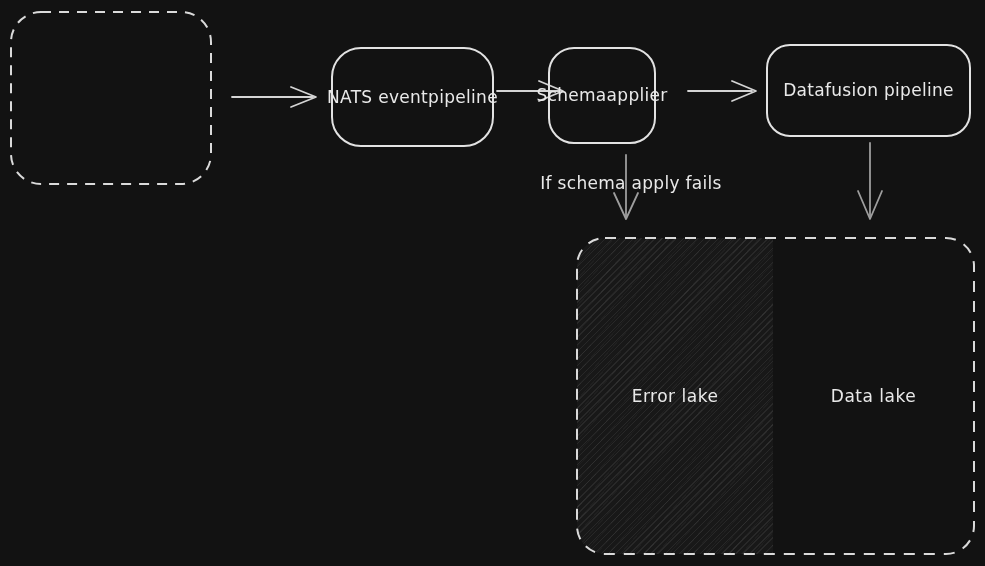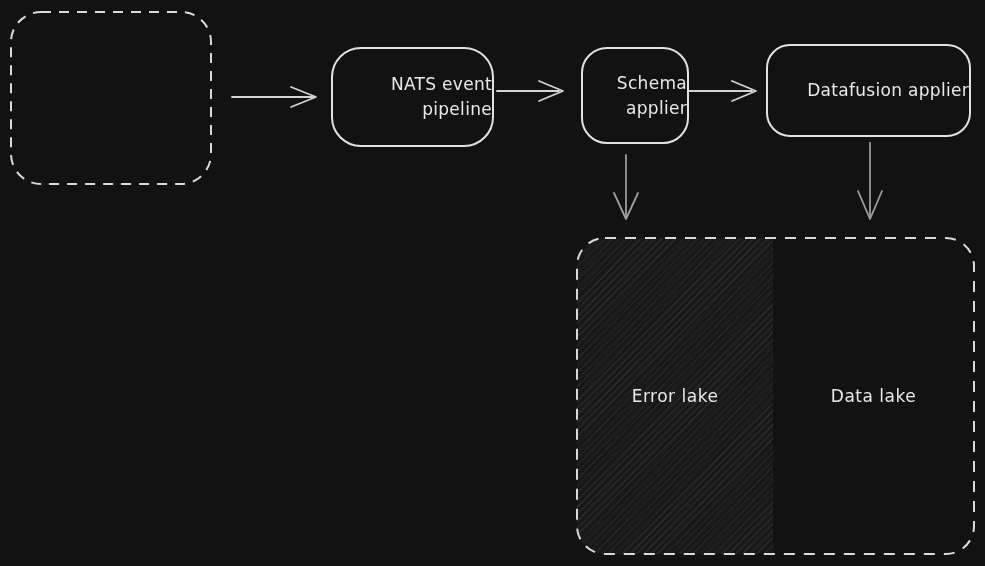--- a/index.html
+++ b/index.html
@@ -20,22 +20,22 @@
     position: absolute;
     left: 0; top: 0;
     width: 985px; height: 566px;
     z-index: 2;
     pointer-events: none;
   }
   .node {
     position: absolute;
     border: 2px solid #e2e2e2;
     display: flex;
-    flex-direction: column;
-    align-items: flex-end;
+    flex-direction: row;
+    align-items: center;
     justify-content: center;
     text-align: center;
     font-size: 17px;
     line-height: 1.45;
     letter-spacing: 0.3px;
     z-index: 3;
   }
   .node-label { white-space: nowrap; }
   .ghost-label {
     position: absolute;
@@ -43,21 +43,21 @@
     flex-direction: column;
     align-items: center;
     justify-content: center;
     text-align: center;
     font-size: 17px;
     line-height: 1.45;
     letter-spacing: 0.3px;
     z-index: 3;
   }
   .node-nats       { left: 331px; top: 47px;  width: 159px; height: 96px; border-radius: 30px; }
-  .node-schema     { left: 581px; top: 47px;  width: 104px; height: 93px; border-radius: 26px; }
+  .node-schema     { left: 548px; top: 47px;  width: 104px; height: 93px; border-radius: 26px; }
   .node-datafusion { left: 766px; top: 44px;  width: 201px; height: 89px; border-radius: 24px; }
   .services-label-area { left: 11px; top: 12px; width: 200px; height: 172px; }
 
   .edge-label {
     position: absolute;
     left: 521px; top: 173px;
     width: 220px;
     text-align: center;
     font-size: 17px;
     letter-spacing: 0.3px;
@@ -147,17 +147,18 @@
     <div class="node-label">NATS event</div>
     <div class="node-label">pipeline</div>
   </div>
 
   <div class="node node-schema">
     <div class="node-label">Schema</div>
     <div class="node-label">applier</div>
   </div>
 
   <div class="node node-datafusion">
-    <div class="node-label">Datafusion applier</div>
+    <div class="node-label">Datafusion pipeline</div>
   </div>
 
+  <div class="edge-label">If schema apply fails</div>
 
 </div>
 
 </body></html>

